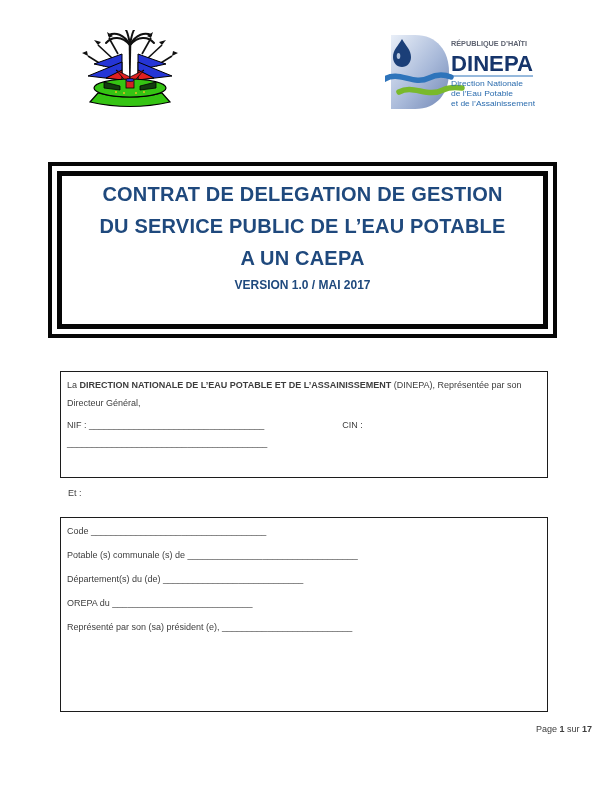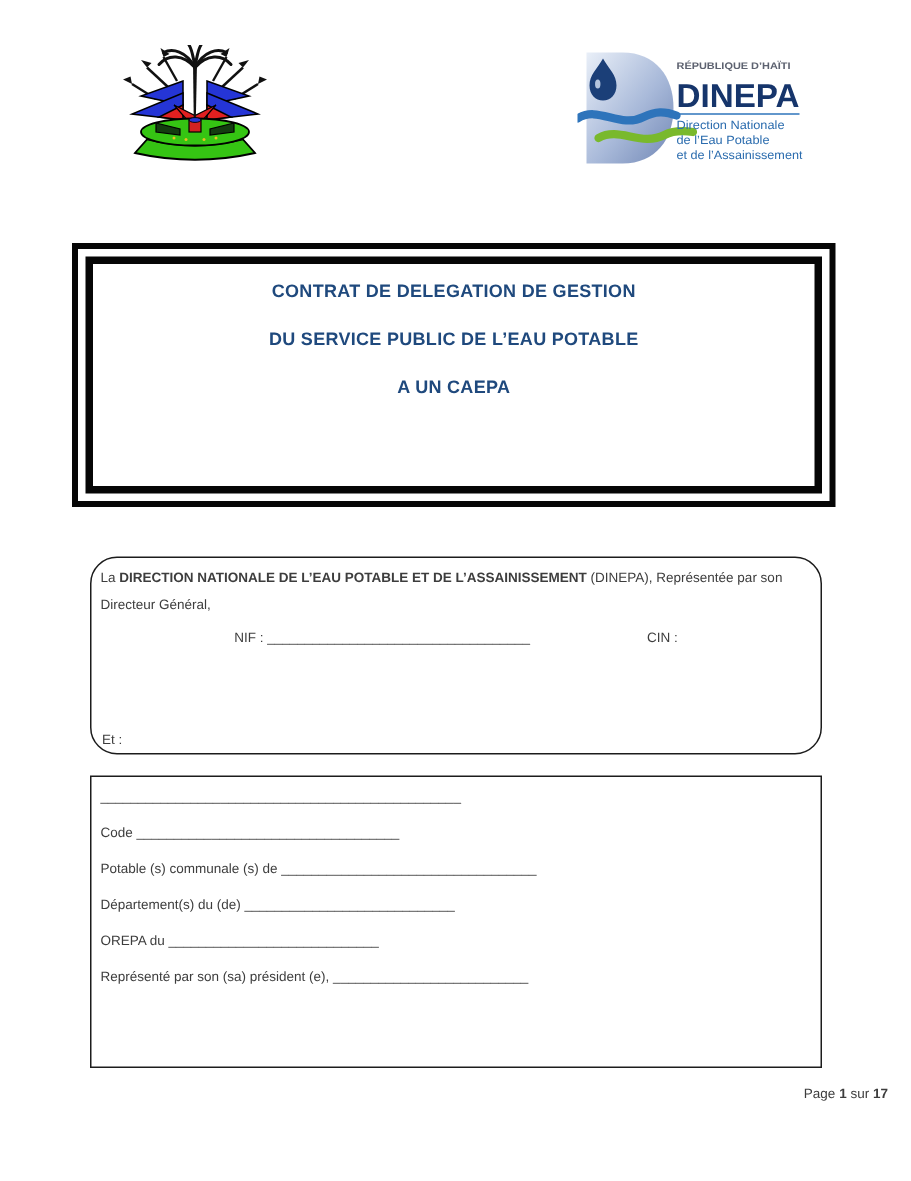--- a/index.html
+++ b/index.html
@@ -17,35 +17,35 @@
   .dinepa{position:absolute;left:385px;top:33px;width:150px;height:78px;}
   
   .title-box{
     position:absolute;left:48px;top:162px;width:509px;height:176px;
     box-sizing:border-box;border:4px solid #060606;padding:5px;
   }
   .title-inner{
     box-sizing:border-box;width:100%;height:100%;
     border:5px solid #060606;text-align:center;color:#1f497d;
   }
-  .t-line{font-size:12px;font-weight:bold;line-height:22px;letter-spacing:.2px;}
+  .t-line{font-size:20px;font-weight:bold;line-height:22px;letter-spacing:.2px;}
   .t1{margin-top:7px;}
   .t2,.t3{margin-top:10px;}
   .t-version{margin-top:8px;font-size:12px;font-weight:bold;line-height:16px;}
   
   .box{
     position:absolute;left:60px;width:488px;
     box-sizing:border-box;border:1.5px solid #1c1c1c;
     padding:4px 6px;font-size:9px;line-height:18px;overflow:hidden;
   }
-  .box1{top:371px;height:132px;border-radius:18px;}
+  .box1{top:371px;height:107px;}
   .box2{top:517px;height:195px;}
   .box p{margin:0;}
   .b{font-weight:bold;}
-  .nif-row{margin-top:4px !important;text-align:center;}
+  .nif-row{margin-top:4px !important;}
   .cin{margin-left:78px;}
   .box2 p{margin-top:6px;}
   .box2 p:first-child{margin-top:0;}
   .blank{letter-spacing:0;}
   .et{position:absolute;left:68px;top:484px;font-size:9px;line-height:18px;}
   .footer{position:absolute;right:59px;top:722px;font-size:9px;line-height:14px;color:#3d3d3d;}
   .footer .num{font-weight:bold;}
 </style>
 </head>
 <body>
@@ -136,32 +136,33 @@
       <text x="66" y="63" font-size="8" fill="#2b6cae" font-family="Liberation Sans, sans-serif" textLength="62" lengthAdjust="spacingAndGlyphs">de l’Eau Potable</text>
       <text x="66" y="73" font-size="8" fill="#2b6cae" font-family="Liberation Sans, sans-serif" textLength="84" lengthAdjust="spacingAndGlyphs">et de l’Assainissement</text>
     </svg>
   </div>
 
   <div class="title-box">
     <div class="title-inner">
       <div class="t-line t1">CONTRAT DE DELEGATION DE GESTION</div>
       <div class="t-line t2">DU SERVICE PUBLIC DE L’EAU POTABLE</div>
       <div class="t-line t3">A UN CAEPA</div>
+      <div class="t-version">VERSION 1.0 / MAI 2017</div>
     </div>
   </div>
 
   <div class="box box1">
     <p><span>La </span><span class="b">DIRECTION NATIONALE DE L’EAU POTABLE ET DE L’ASSAINISSEMENT</span><span> (DINEPA), Représentée par son Directeur Général,</span></p>
     <p class="nif-row"><span>NIF : </span><span class="blank">___________________________________</span><span class="cin">CIN :</span></p>
+    <p><span class="blank">________________________________________</span></p>
   </div>
 
   <div class="et">Et :</div>
 
   <div class="box box2">
-    <p><span class="blank">________________________________________________</span></p>
     <p><span>Code </span><span class="blank">___________________________________</span></p>
     <p><span>Potable (s) communale (s) de </span><span class="blank">__________________________________</span></p>
     <p><span>Département(s) du (de) </span><span class="blank">____________________________</span></p>
     <p><span>OREPA du </span><span class="blank">____________________________</span></p>
     <p><span>Représenté par son (sa) président (e), </span><span class="blank">__________________________</span></p>
   </div>
 
   <div class="footer">
     <span>Page</span>
     <span class="num">1</span>

